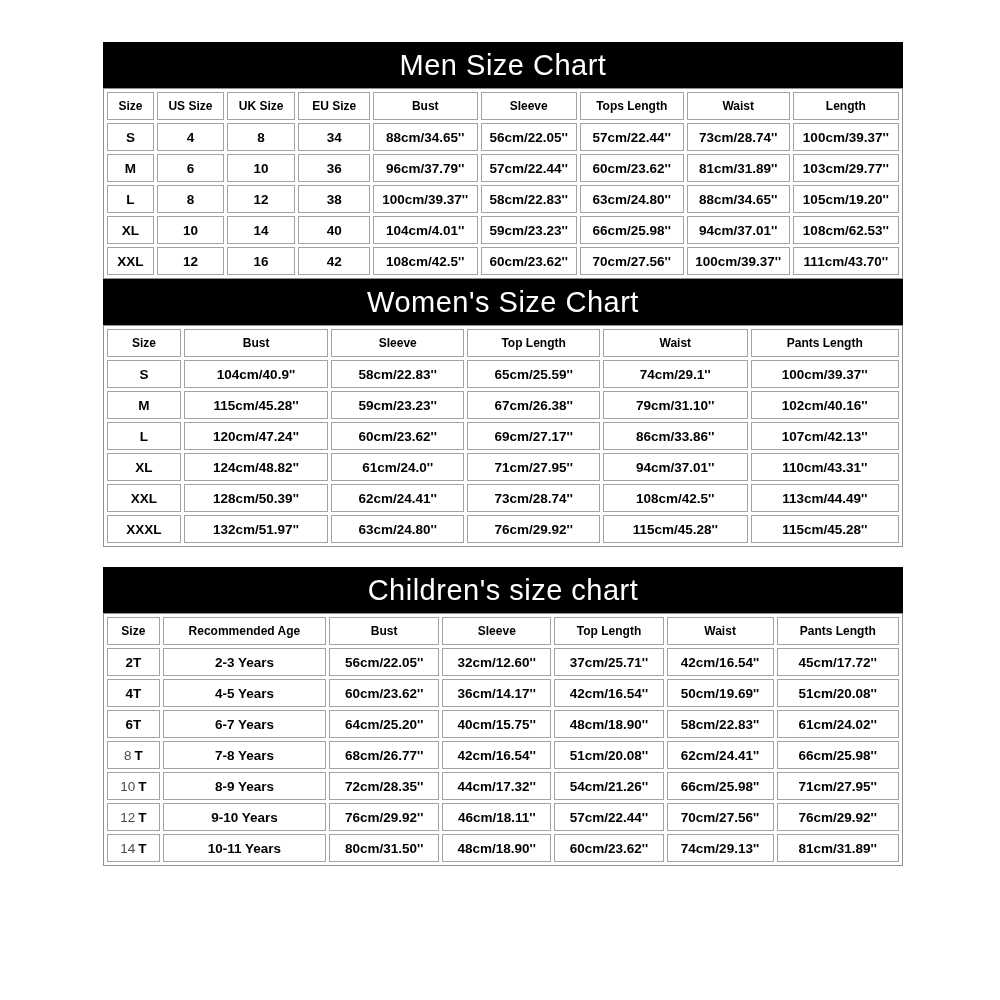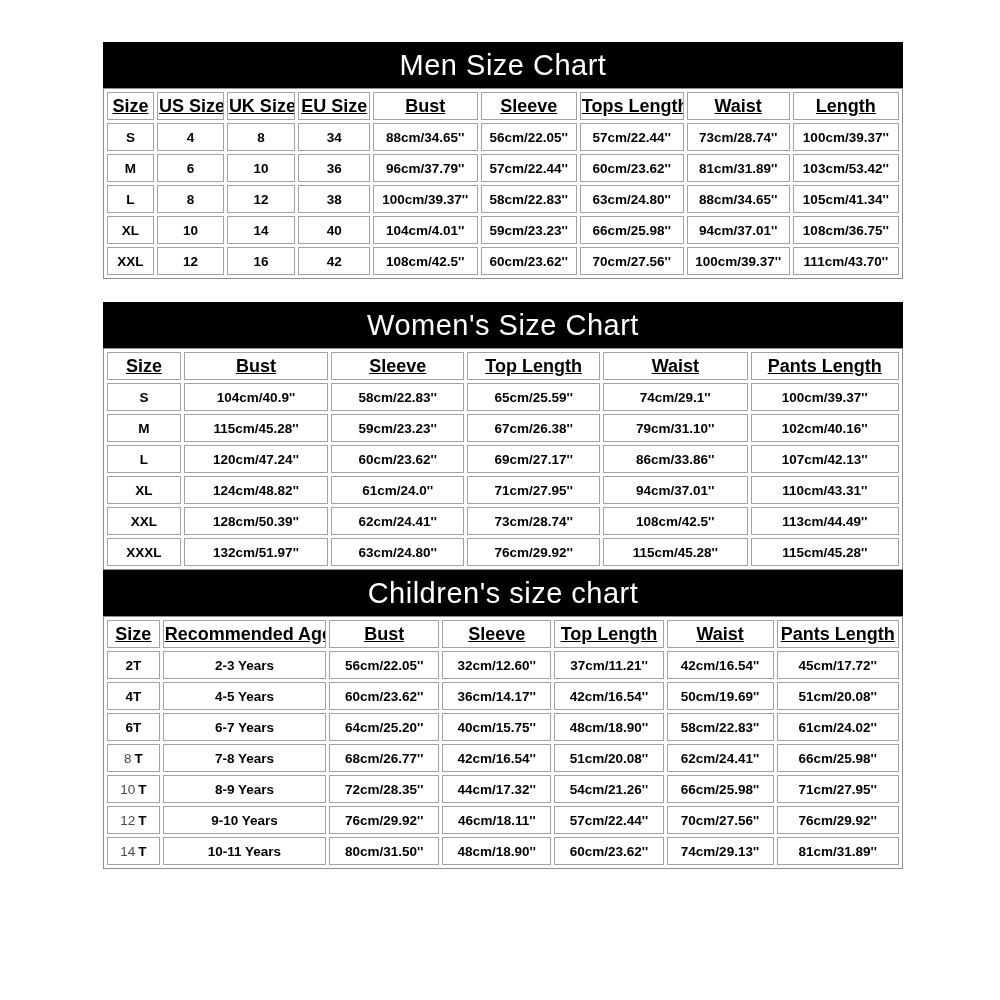--- a/index.html
+++ b/index.html
@@ -13,22 +13,22 @@
     height: 1000px;
     background: #ffffff;
     font-family: "Liberation Sans", sans-serif;
   }
   .chart {
     width: 800px;
     margin-left: 103px;
     border-radius: 10px;
   }
   .chart.men      { padding-top: 42px; }
-  .chart.women    { margin-top: 23px; }
-  .chart.children { }
+  .chart.women    { }
+  .chart.children { margin-top: 20px; }
 
   .title {
     background: #000000;
     color: #ffffff;
     height: 46px;
     line-height: 46px;
     text-align: center;
     font-size: 29px;
     font-weight: 400;
     letter-spacing: 0.5px;
@@ -46,21 +46,21 @@
     border: 1px solid #a3a3a3;
     background: #ffffff;
     text-align: center;
     vertical-align: middle;
     color: #000000;
     font-weight: 700;
     overflow: hidden;
     white-space: nowrap;
     padding: 0 1px;
   }
-  th { font-size: 18px; height: 26px; text-decoration: underline; }
+  th { font-size: 12px; height: 26px; }
   td { font-size: 13.5px; height: 26px; }
 
   
   .size-num-light {
     font-weight: 400;
     color: #4a4a4a;
     margin-right: 3px;
   }
 
   
@@ -136,43 +136,43 @@
           </tr>
           <tr>
             <td>M</td>
             <td>6</td>
             <td>10</td>
             <td>36</td>
             <td>96cm/37.79''</td>
             <td>57cm/22.44''</td>
             <td>60cm/23.62''</td>
             <td>81cm/31.89''</td>
-            <td>103cm/53.42''</td>
+            <td>103cm/29.77''</td>
           </tr>
           <tr>
             <td>L</td>
             <td>8</td>
             <td>12</td>
             <td>38</td>
             <td>100cm/39.37''</td>
             <td>58cm/22.83''</td>
             <td>63cm/24.80''</td>
             <td>88cm/34.65''</td>
-            <td>105cm/41.34''</td>
+            <td>105cm/19.20''</td>
           </tr>
           <tr>
             <td>XL</td>
             <td>10</td>
             <td>14</td>
             <td>40</td>
             <td>104cm/4.01''</td>
             <td>59cm/23.23''</td>
             <td>66cm/25.98''</td>
             <td>94cm/37.01''</td>
-            <td>108cm/36.75''</td>
+            <td>108cm/62.53''</td>
           </tr>
           <tr>
             <td>XXL</td>
             <td>12</td>
             <td>16</td>
             <td>42</td>
             <td>108cm/42.5''</td>
             <td>60cm/23.62''</td>
             <td>70cm/27.56''</td>
             <td>100cm/39.37''</td>
@@ -276,21 +276,21 @@
             <th>Waist</th>
             <th>Pants Length</th>
           </tr>
         </thead>
         <tbody>
           <tr>
             <td>2T</td>
             <td>2-3 Years</td>
             <td>56cm/22.05''</td>
             <td>32cm/12.60''</td>
-            <td>37cm/11.21''</td>
+            <td>37cm/25.71''</td>
             <td>42cm/16.54''</td>
             <td>45cm/17.72''</td>
           </tr>
           <tr>
             <td>4T</td>
             <td>4-5 Years</td>
             <td>60cm/23.62''</td>
             <td>36cm/14.17''</td>
             <td>42cm/16.54''</td>
             <td>50cm/19.69''</td>

